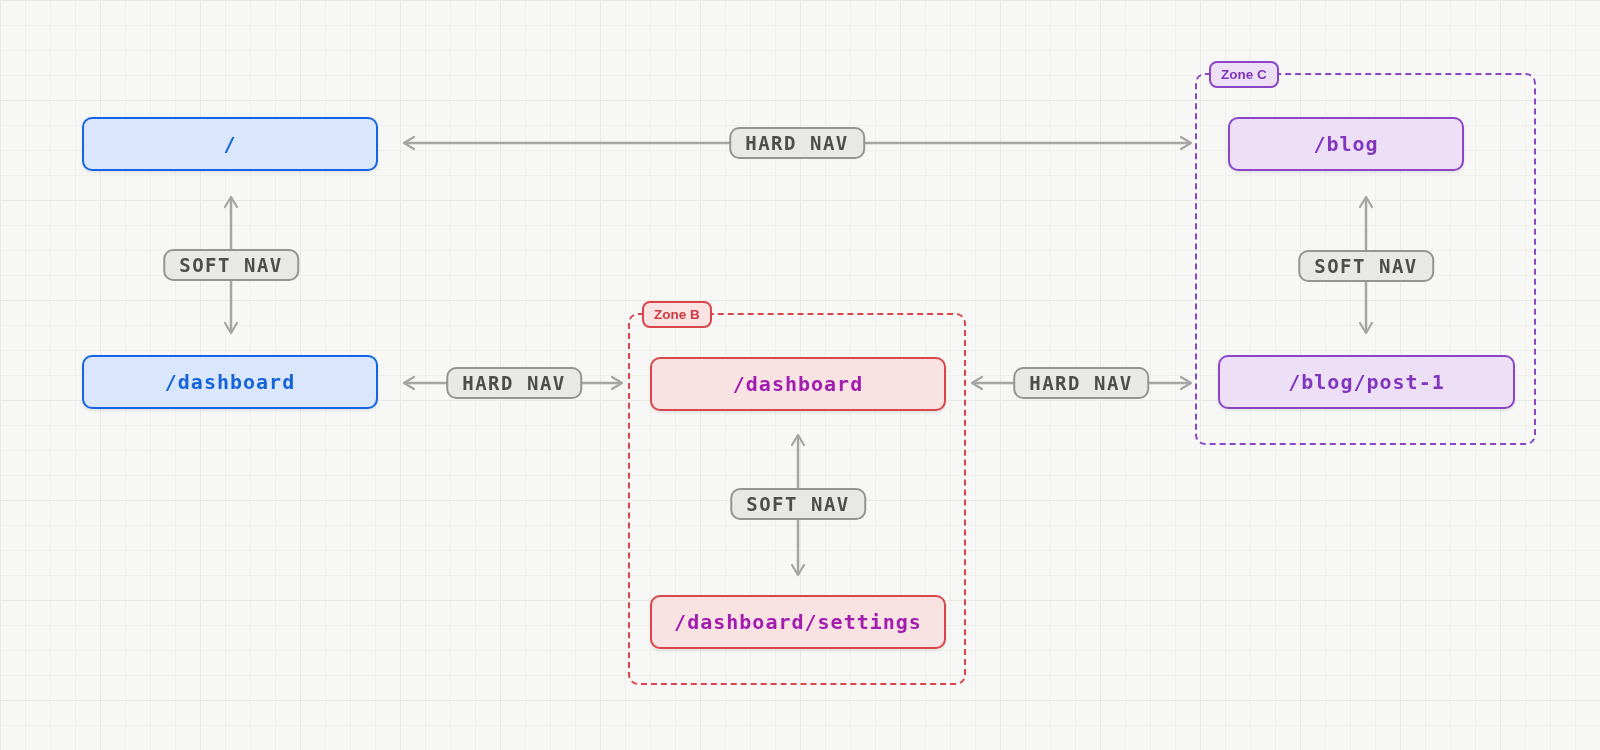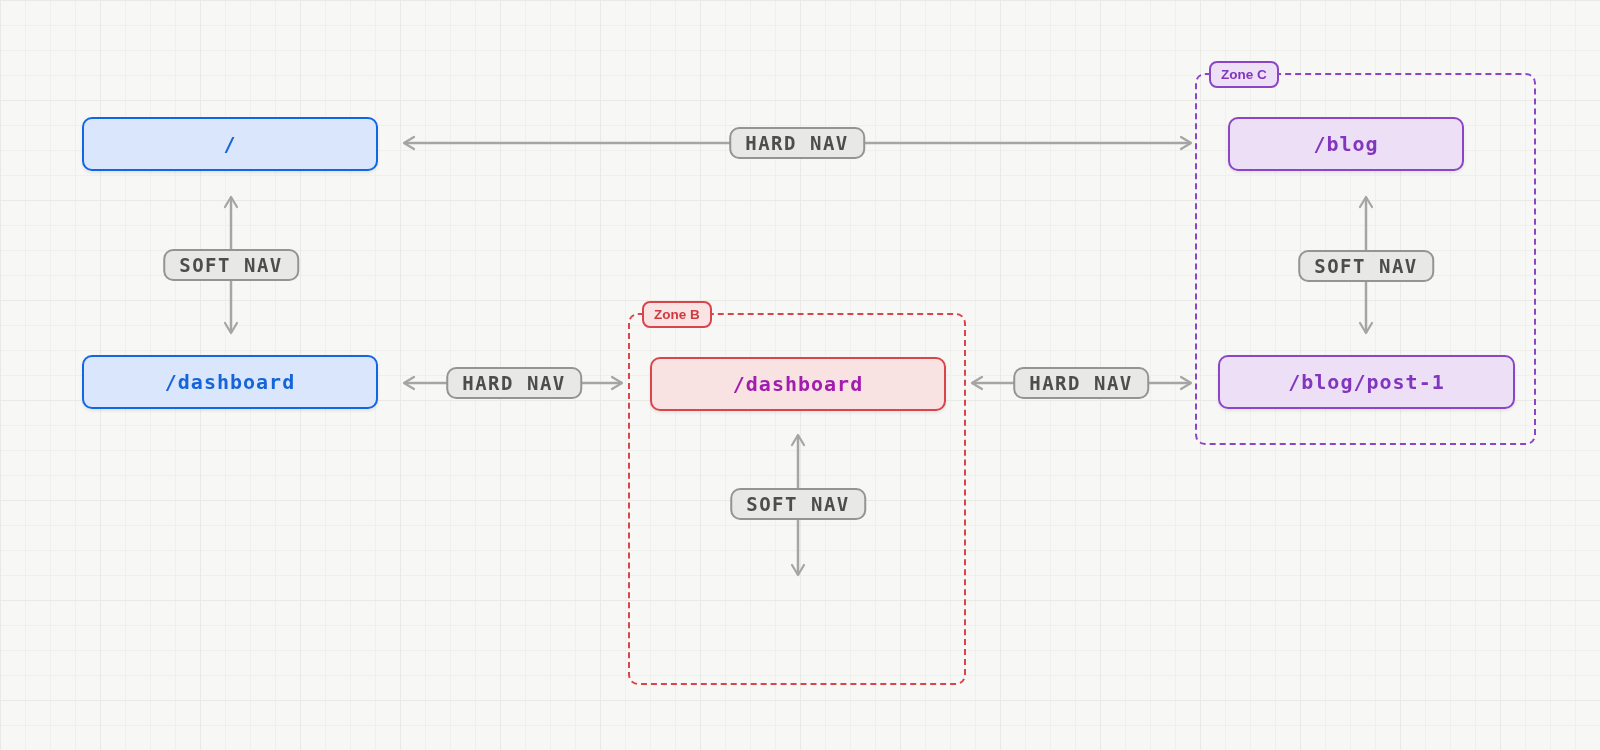--- a/index.html
+++ b/index.html
@@ -117,20 +117,21 @@
   <div class="zone purple" style="left:1195px; top:73px; width:341px; height:372px;">
     <div class="zone-badge badge-purple">Zone C</div>
   </div>
 
   <div class="route-node node-blue" style="left:82px; top:117px;">/</div>
 
   <div class="route-node node-blue" style="left:82px; top:355px;">/dashboard</div>
 
   <div class="route-node node-red" style="left:650px; top:357px;">/dashboard</div>
 
+  <div class="route-node node-red" style="left:650px; top:595px;">/dashboard/settings</div>
 
   <div class="route-node node-purple" style="left:1228px; top:117px; width:236px;">/blog</div>
 
   <div class="route-node node-purple" style="left:1218px; top:355px; width:297px;">/blog/post-1</div>
 
   <div class="nav-badge" style="left:797px; top:143px;">HARD NAV</div>
 
   <div class="nav-badge" style="left:514px; top:383px;">HARD NAV</div>
 
   <div class="nav-badge" style="left:1081px; top:383px;">HARD NAV</div>

